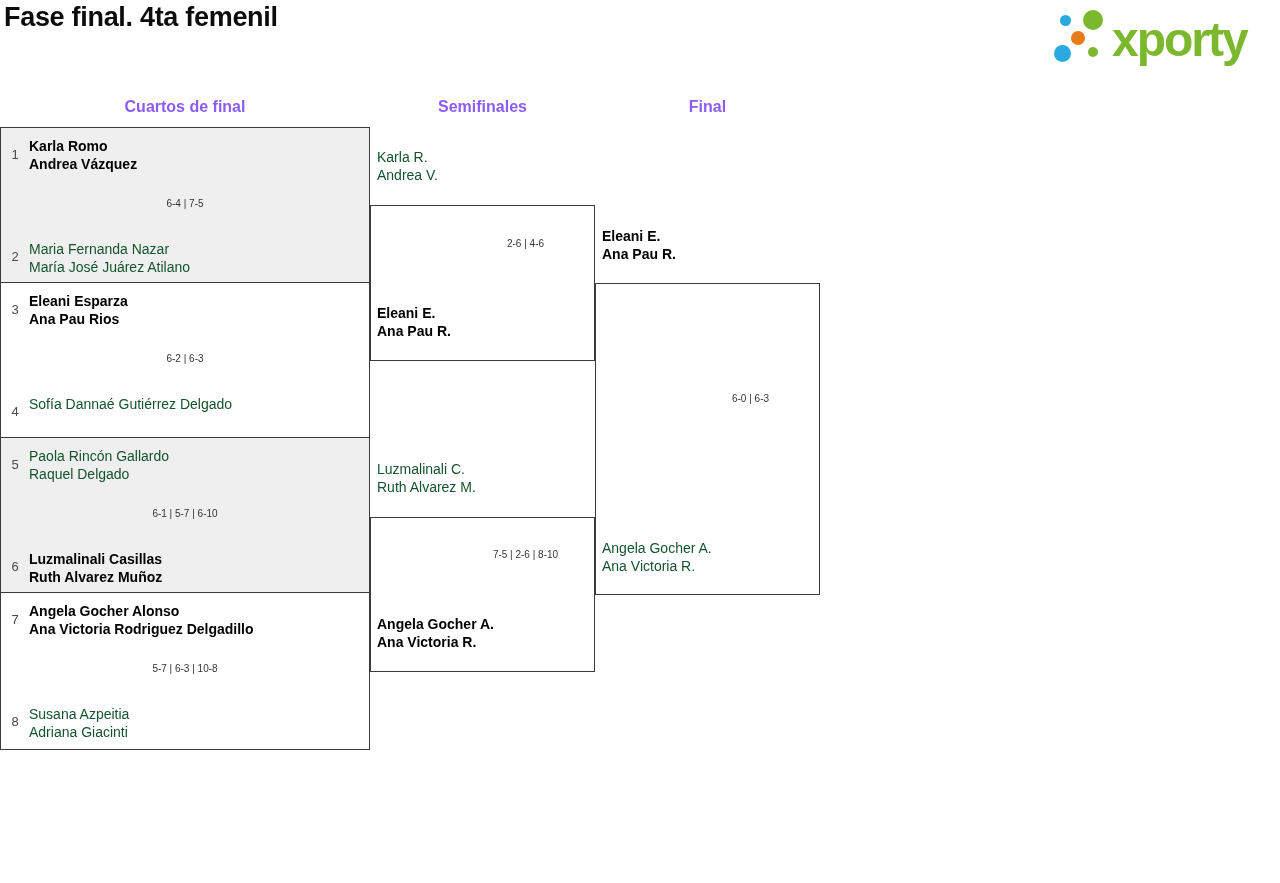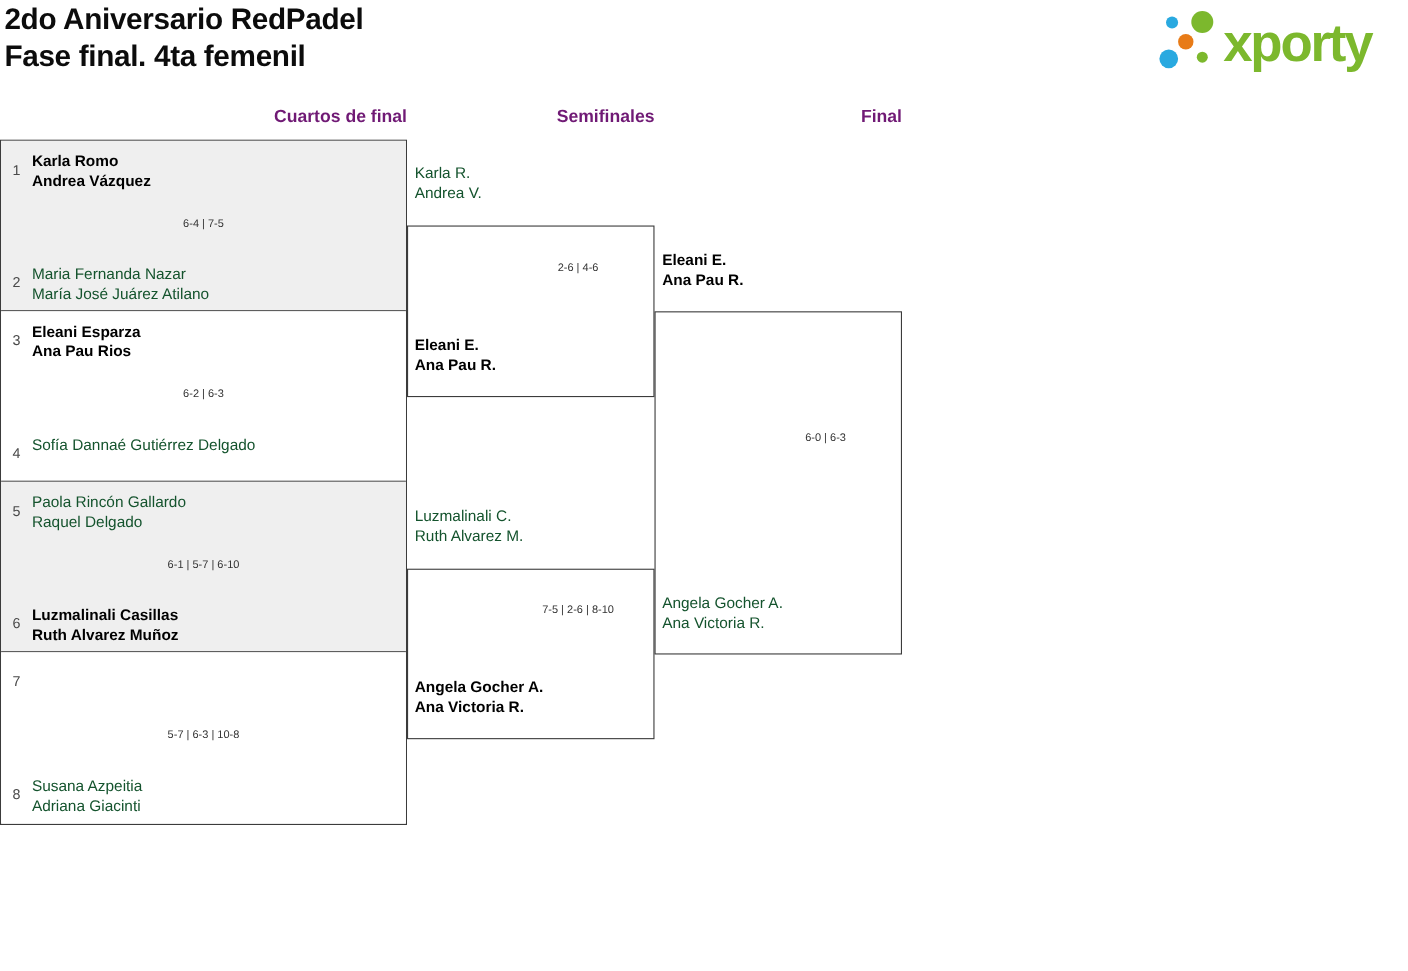--- a/index.html
+++ b/index.html
@@ -15,21 +15,21 @@
   .dot{position:absolute;border-radius:50%;}
   .dot.blue-sm{left:10px;top:7px;width:11px;height:11px;background:#29a9e0;}
   .dot.green-lg{left:33px;top:2px;width:20px;height:20px;background:#7cb82d;}
   .dot.orange{left:21px;top:23px;width:14px;height:14px;background:#e87b17;}
   .dot.blue-lg{left:4px;top:37px;width:17px;height:17px;background:#29a9e0;}
   .dot.green-sm{left:38px;top:39px;width:10px;height:10px;background:#7cb82d;}
   .logotext{position:absolute;left:62px;top:8px;font-size:48px;line-height:48px;
             font-weight:700;color:#7cb82d;letter-spacing:-2px;}
 
   
-  .colhead{position:absolute;top:98px;font-size:16px;font-weight:700;color:#701a75;text-align:right;}
+  .colhead{position:absolute;top:98px;font-size:16px;font-weight:700;color:#8b5cf6;text-align:center;}
   .colhead.c1{left:0;width:370px;}
   .colhead.c2{left:370px;width:225px;}
   .colhead.c3{left:595px;width:225px;}
 
   
   .qfwrap{position:absolute;left:0;top:127px;width:370px;height:623px;
           border:1px solid #3b3b3b;box-sizing:border-box;background:#fff;}
   .qcell{position:relative;height:155px;box-sizing:border-box;background:#fff;}
   .qcell.divider{border-bottom:1px solid #3b3b3b;}
   .qcell.shade{background:#efefef;}
@@ -50,21 +50,20 @@
 
   .absteam{position:absolute;}
   .absscore{position:absolute;text-align:center;padding-left:43px;}
 </style>
 </head>
 <body>
 
 <div class="page">
 
   <div class="title">
-    <div>2do Aniversario RedPadel</div>
     <div>Fase final. 4ta femenil</div>
   </div>
 
   <div class="logo">
     <span class="dot blue-sm"></span>
     <span class="dot green-lg"></span>
     <span class="dot orange"></span>
     <span class="dot blue-lg"></span>
     <span class="dot green-sm"></span>
     <span class="logotext">xporty</span>
@@ -112,20 +111,24 @@
       <div class="score qscore">6-1 | 5-7 | 6-10</div>
       <div class="seed s2">6</div>
       <div class="team qteam t2 win">
         <div>Luzmalinali Casillas</div>
         <div>Ruth Alvarez Muñoz</div>
       </div>
     </div>
 
     <div class="qcell">
       <div class="seed s1">7</div>
+      <div class="team qteam t1 win">
+        <div>Angela Gocher Alonso</div>
+        <div>Ana Victoria Rodriguez Delgadillo</div>
+      </div>
       <div class="score qscore">5-7 | 6-3 | 10-8</div>
       <div class="seed s2">8</div>
       <div class="team qteam t2">
         <div>Susana Azpeitia</div>
         <div>Adriana Giacinti</div>
       </div>
     </div>
 
   </div>
 

